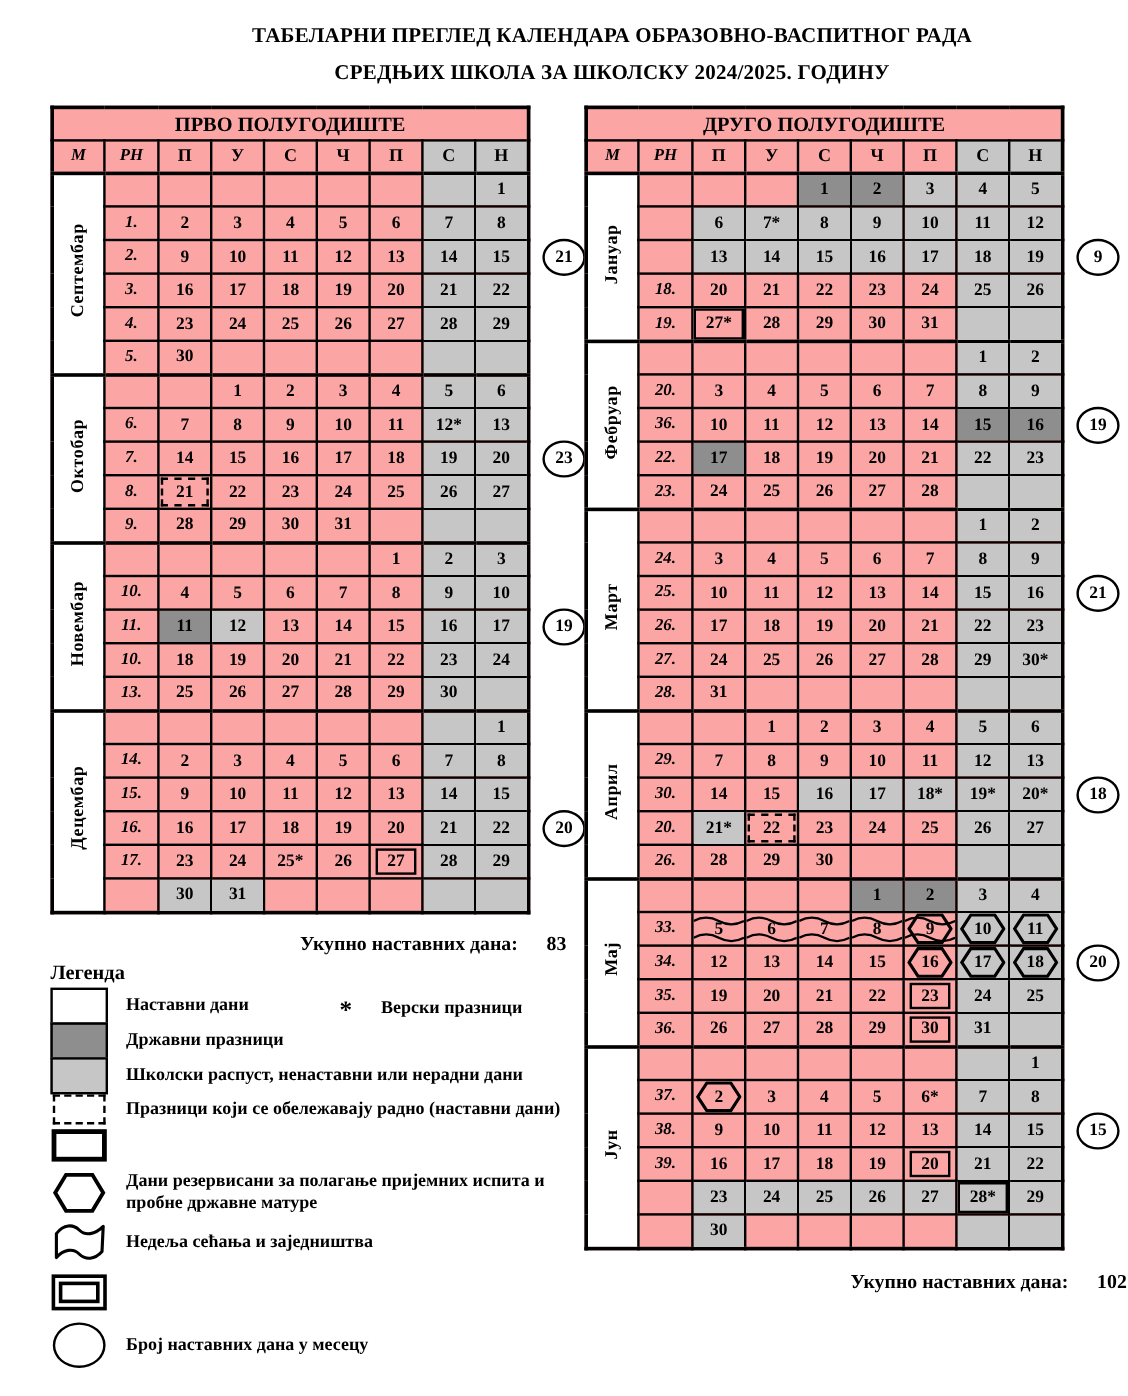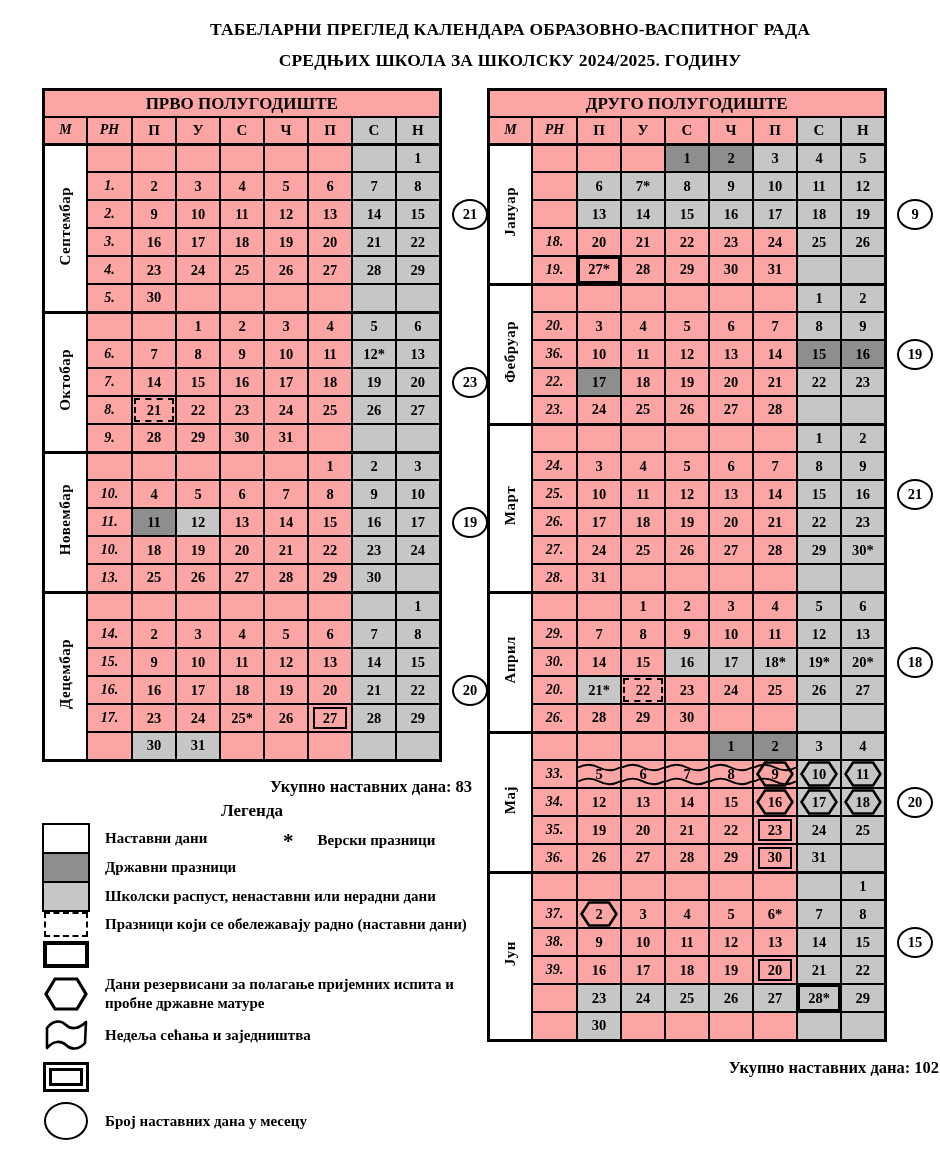--- a/index.html
+++ b/index.html
@@ -41,22 +41,22 @@
   .inbox { position:absolute; left:4px; right:4px; top:2px; bottom:2px; border:2.5px solid #000; z-index:1; }
   .wv { position:absolute; left:0; top:0; width:100%; height:100%; z-index:1; }
   .hx { position:absolute; left:50%; top:50%; width:38px; height:26px; transform:translate(-50%,-50%); z-index:2; }
   .mcircle {
     position:absolute; width:32px; height:27px; border:2px solid #000; border-radius:50%;
     text-align:center; line-height:27px; font-weight:bold; font-size:14.5px; background:#fff;
   }
   .total { position:absolute; font-weight:bold; font-size:16.5px; }
   #total1 { top:777px; left:42px; width:430px; text-align:right; }
   #total2 { top:1058px; left:487px; width:452px; text-align:right; }
-  .total .tnum { margin-left:4px; }
-  #legend-heading { position:absolute; top:801px; left:42px; width:420px; text-align:center; font-weight:bold; font-size:17px; }
+  .total .tnum { margin-left:24px; }
+  #legend-heading { position:absolute; top:801px; left:42px; width:420px; text-align:left; font-weight:bold; font-size:17px; }
   .litem { position:absolute; left:42px; display:flex; align-items:center; }
   .lic { width:48px; display:flex; justify-content:center; align-items:center; flex:none; }
   .ltx { margin-left:15px; font-weight:bold; font-size:15px; width:372px; line-height:19px; }
   .sw { width:44px; height:27px; border:2px solid #000; }
   .sw-white { background:#fff; }
   .sw-dark { background:#8e8e8e; }
   .sw-light { background:#c6c6c6; }
   .ldash { width:40px; height:21px; border:2.5px dashed #000; }
   .lthick { width:38px; height:19px; border:4px solid #000; }
   .ldbl { width:40px; height:24px; border:3px solid #000; display:flex; align-items:center; justify-content:center; }

